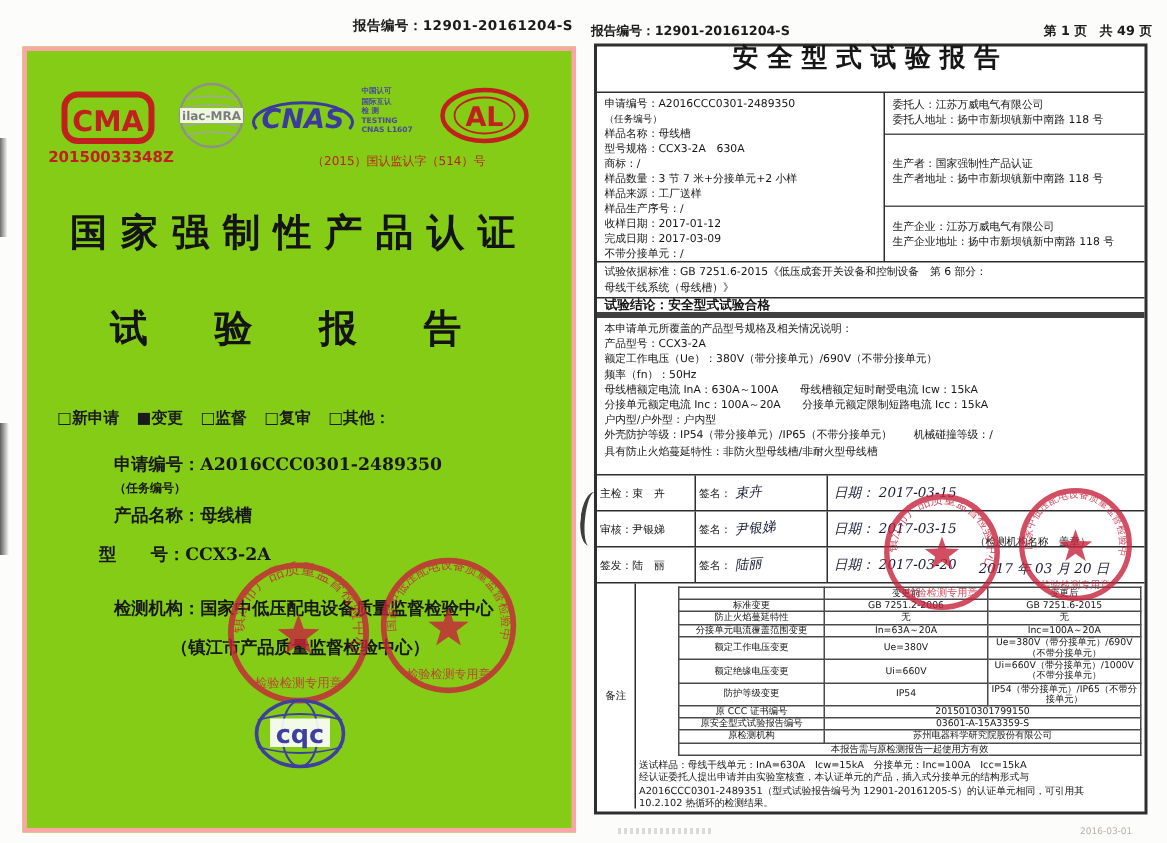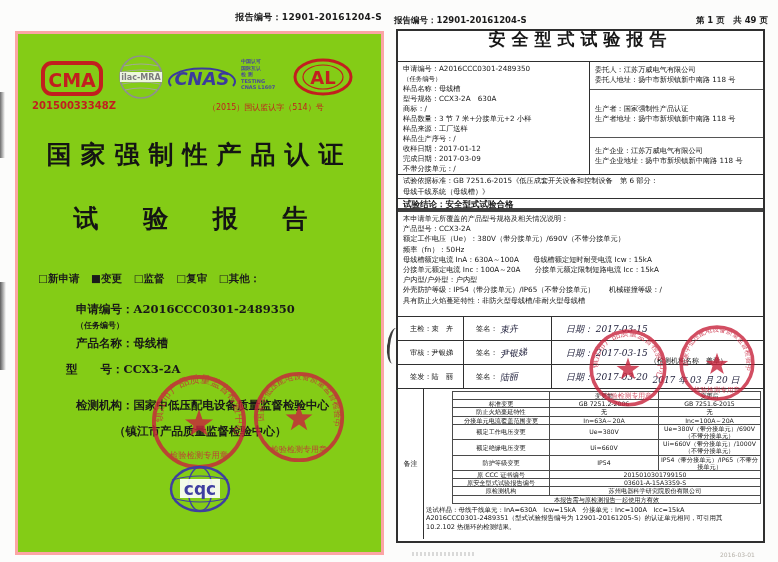--- a/index.html
+++ b/index.html
@@ -52,21 +52,21 @@
   .g3{height:36px;}
   .r-std{height:24px;box-sizing:border-box;border-bottom:1px solid #2f2f2f;
     padding:1px 0 0 5px;line-height:10.5px;}
   .r-concl{height:13px;box-sizing:border-box;border-bottom:4px solid #404040;
     font-weight:bold;font-size:8.5px;line-height:11px;padding-left:5px;}
   .r-cover{height:105px;box-sizing:border-box;border-bottom:1px solid #2f2f2f;
     padding:2px 0 0 5px;}
   .r-cover div{line-height:10.2px;white-space:nowrap;}
   .r-sig{height:24px;box-sizing:border-box;border-bottom:1px solid #2f2f2f;
     display:flex;align-items:stretch;}
-  .sig-cell{display:flex;align-items:center;box-sizing:border-box;padding-left:12px;}
+  .sig-cell{display:flex;align-items:center;box-sizing:border-box;padding-left:2px;}
   .sig-role{width:66px;border-right:1px solid #2f2f2f;}
   .sig-sign{width:88px;border-right:1px solid #2f2f2f;}
   .sig-date{flex:1;}
   .hand{font-family:"DejaVu Serif",serif;font-style:italic;font-size:9px;
     color:#1c1c38;transform:rotate(-5deg);display:inline-block;margin-left:2px;}
   .org-cap{position:absolute;left:218px;top:325px;width:145px;text-align:center;
     font-size:7px;}
   .org-date{position:absolute;left:236px;top:344px;width:120px;text-align:center;}
   .r-notes{display:flex;height:150px;box-sizing:border-box;}
   .notes-label{width:26px;box-sizing:border-box;border-right:1px solid #2f2f2f;
@@ -319,20 +319,21 @@
           <td>原检测机构</td>
           <td colspan="2">苏州电器科学研究院股份有限公司</td>
         </tr>
         <tr>
           <td colspan="3">本报告需与原检测报告一起使用方有效</td>
         </tr>
       </tbody>
         </table>
       <div class="notes-par">
         <div>送试样品：母线干线单元：InA=630A　Icw=15kA　分接单元：Inc=100A　Icc=15kA</div>
+        <div>经认证委托人提出申请并由实验室核查，本认证单元的产品，插入式分接单元的结构形式与</div>
         <div>A2016CCC0301-2489351（型式试验报告编号为 12901-20161205-S）的认证单元相同，可引用其</div>
         <div>10.2.102 热循环的检测结果。</div>
       </div>
     </div>
   </div>
 </div>
 
 <svg class="stamp" style="left:588px;top:328px;" width="80" height="80" viewBox="0 0 100 100">
   <circle cx="50" cy="50" r="46" fill="none" stroke="#c8233c" stroke-width="4.5"></circle>
   <path id="arcR1" d="M 14,60 A 38,38 0 1 1 86,60" fill="none"></path>

